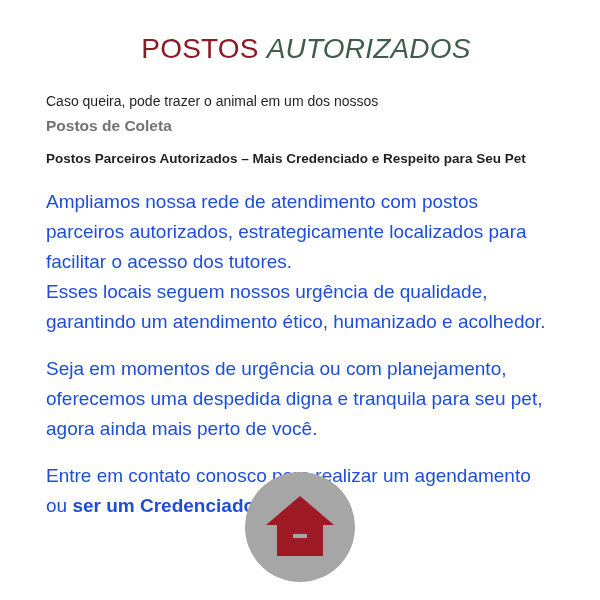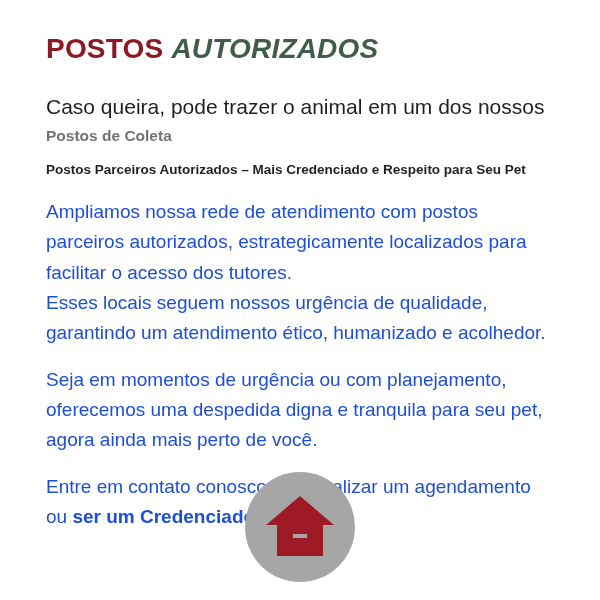--- a/index.html
+++ b/index.html
@@ -15,43 +15,43 @@
     overflow: hidden;
   }
   .page {
     position: relative;
     width: 600px;
     height: 600px;
     box-sizing: border-box;
     padding: 28px 34px 0 46px;
   }
   .title {
-    text-align: left;
+    text-align: center;
     font-size: 28px;
-    font-weight: bold;
+    font-weight: normal;
     letter-spacing: 0.2px;
     margin: 6px 0 0 0;
     line-height: 1.1;
   }
   .title .part-a {
     color: #8c1a22;
     font-style: normal;
   }
   .title .part-b {
     color: #3f5d4a;
     font-style: italic;
   }
   .body-block {
     margin-top: 26px;
   }
   p {
     margin: 0;
   }
   .lead {
-    font-size: 21px;
+    font-size: 14px;
     line-height: 1.5;
     color: #231f20;
     margin-bottom: 2px;
   }
   .lead-bold {
     font-size: 15.5px;
     font-weight: bold;
     line-height: 1.5;
     color: #737373;
   }

